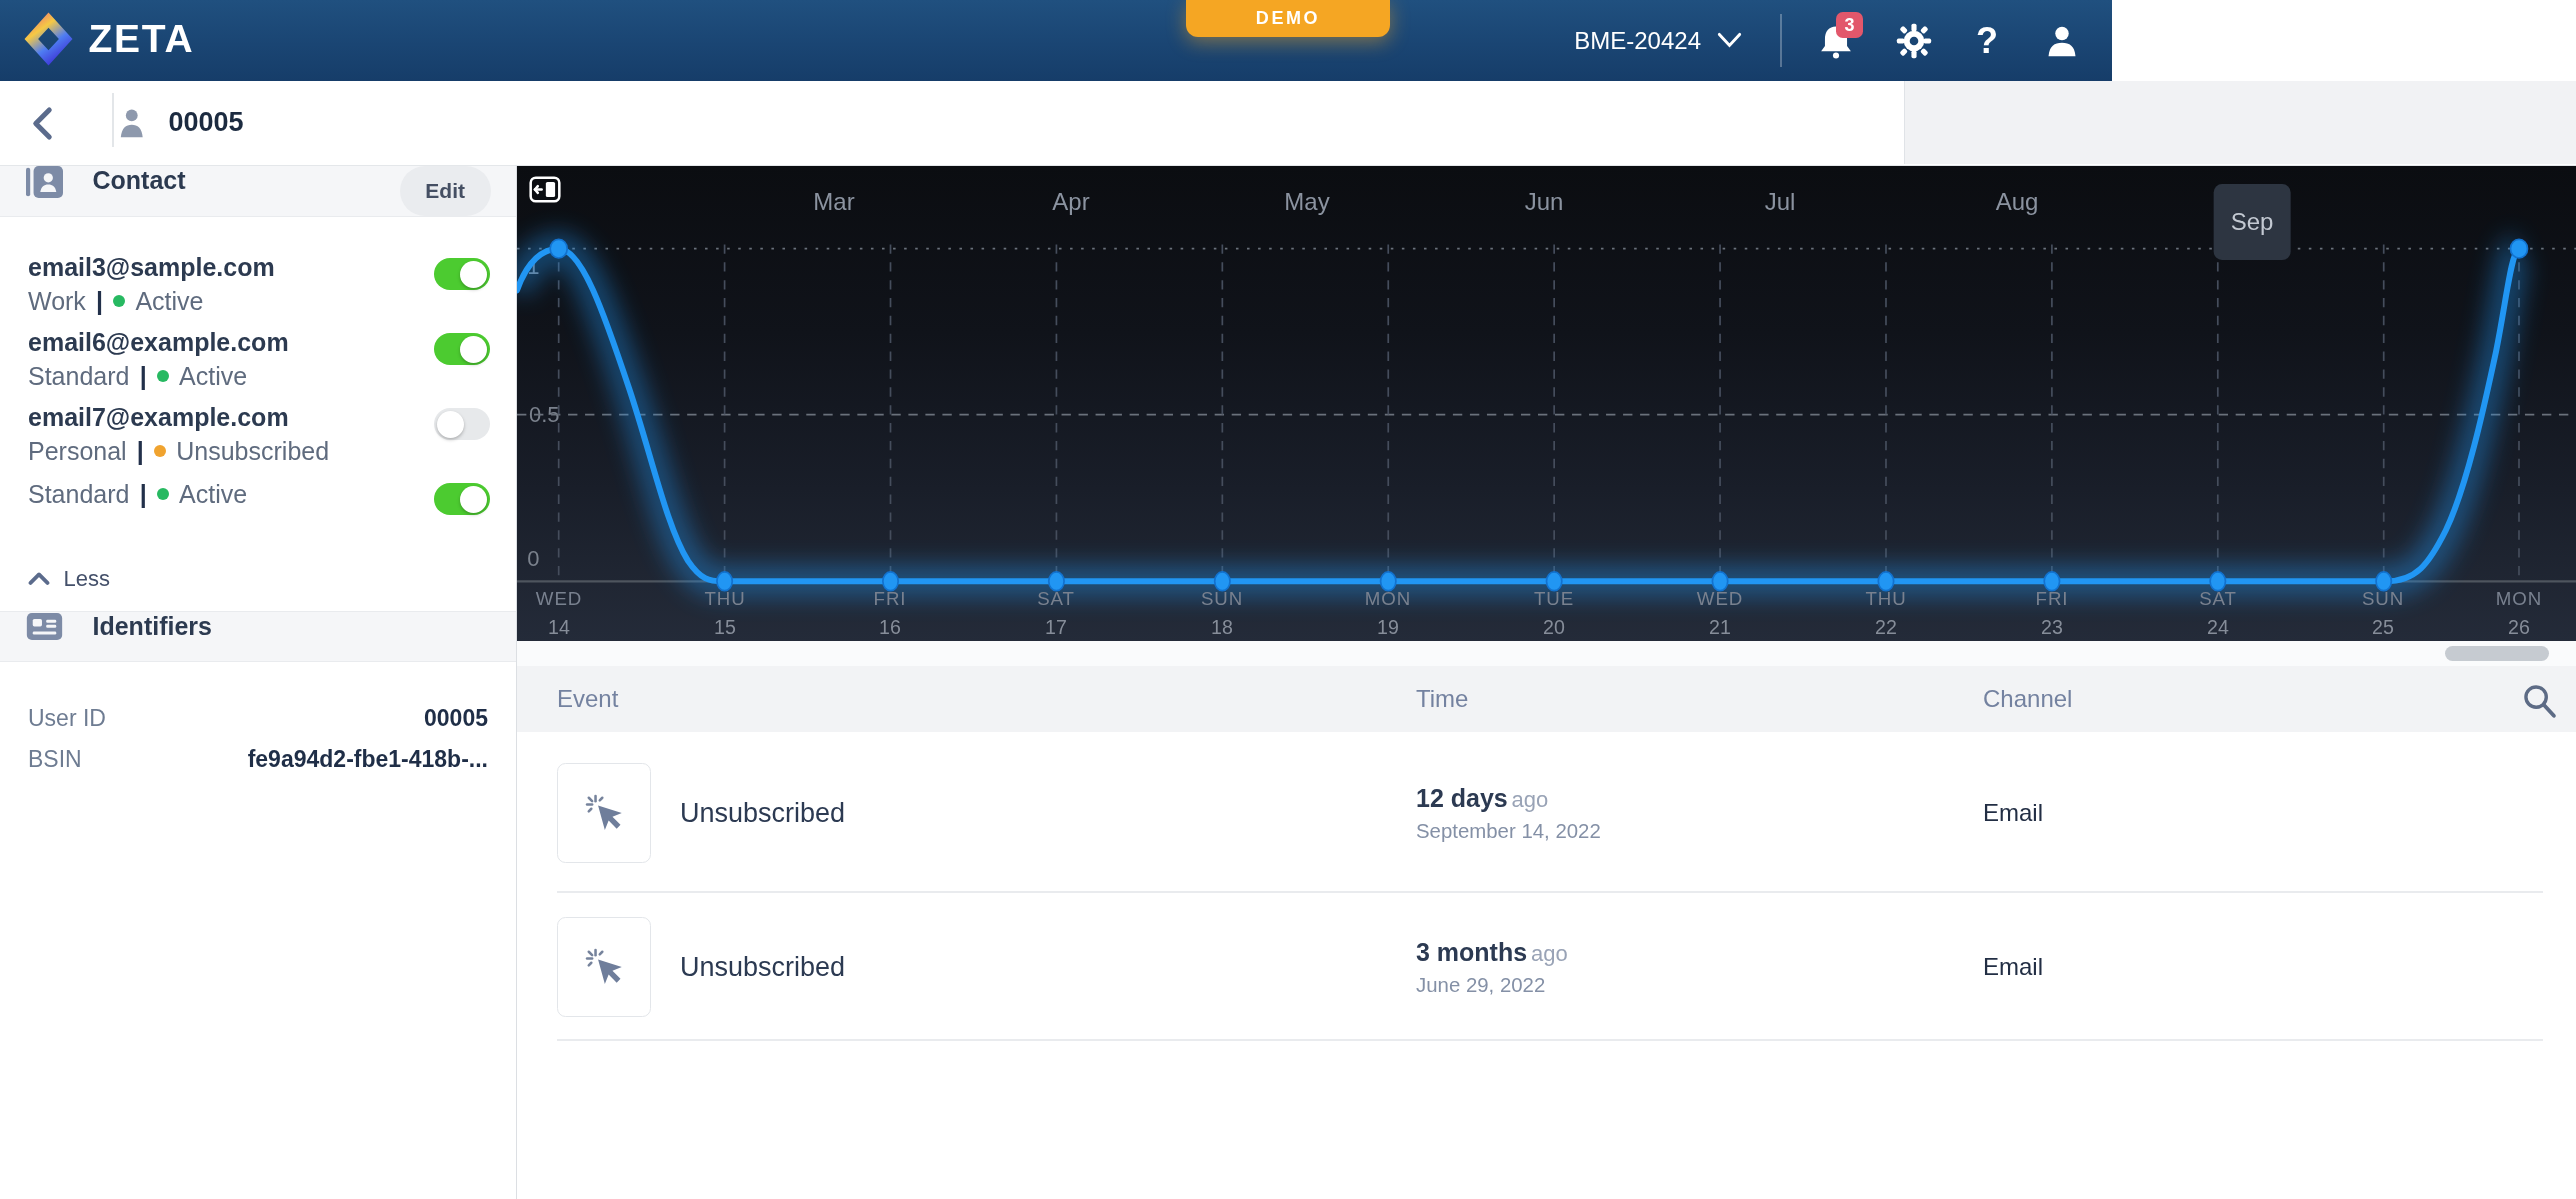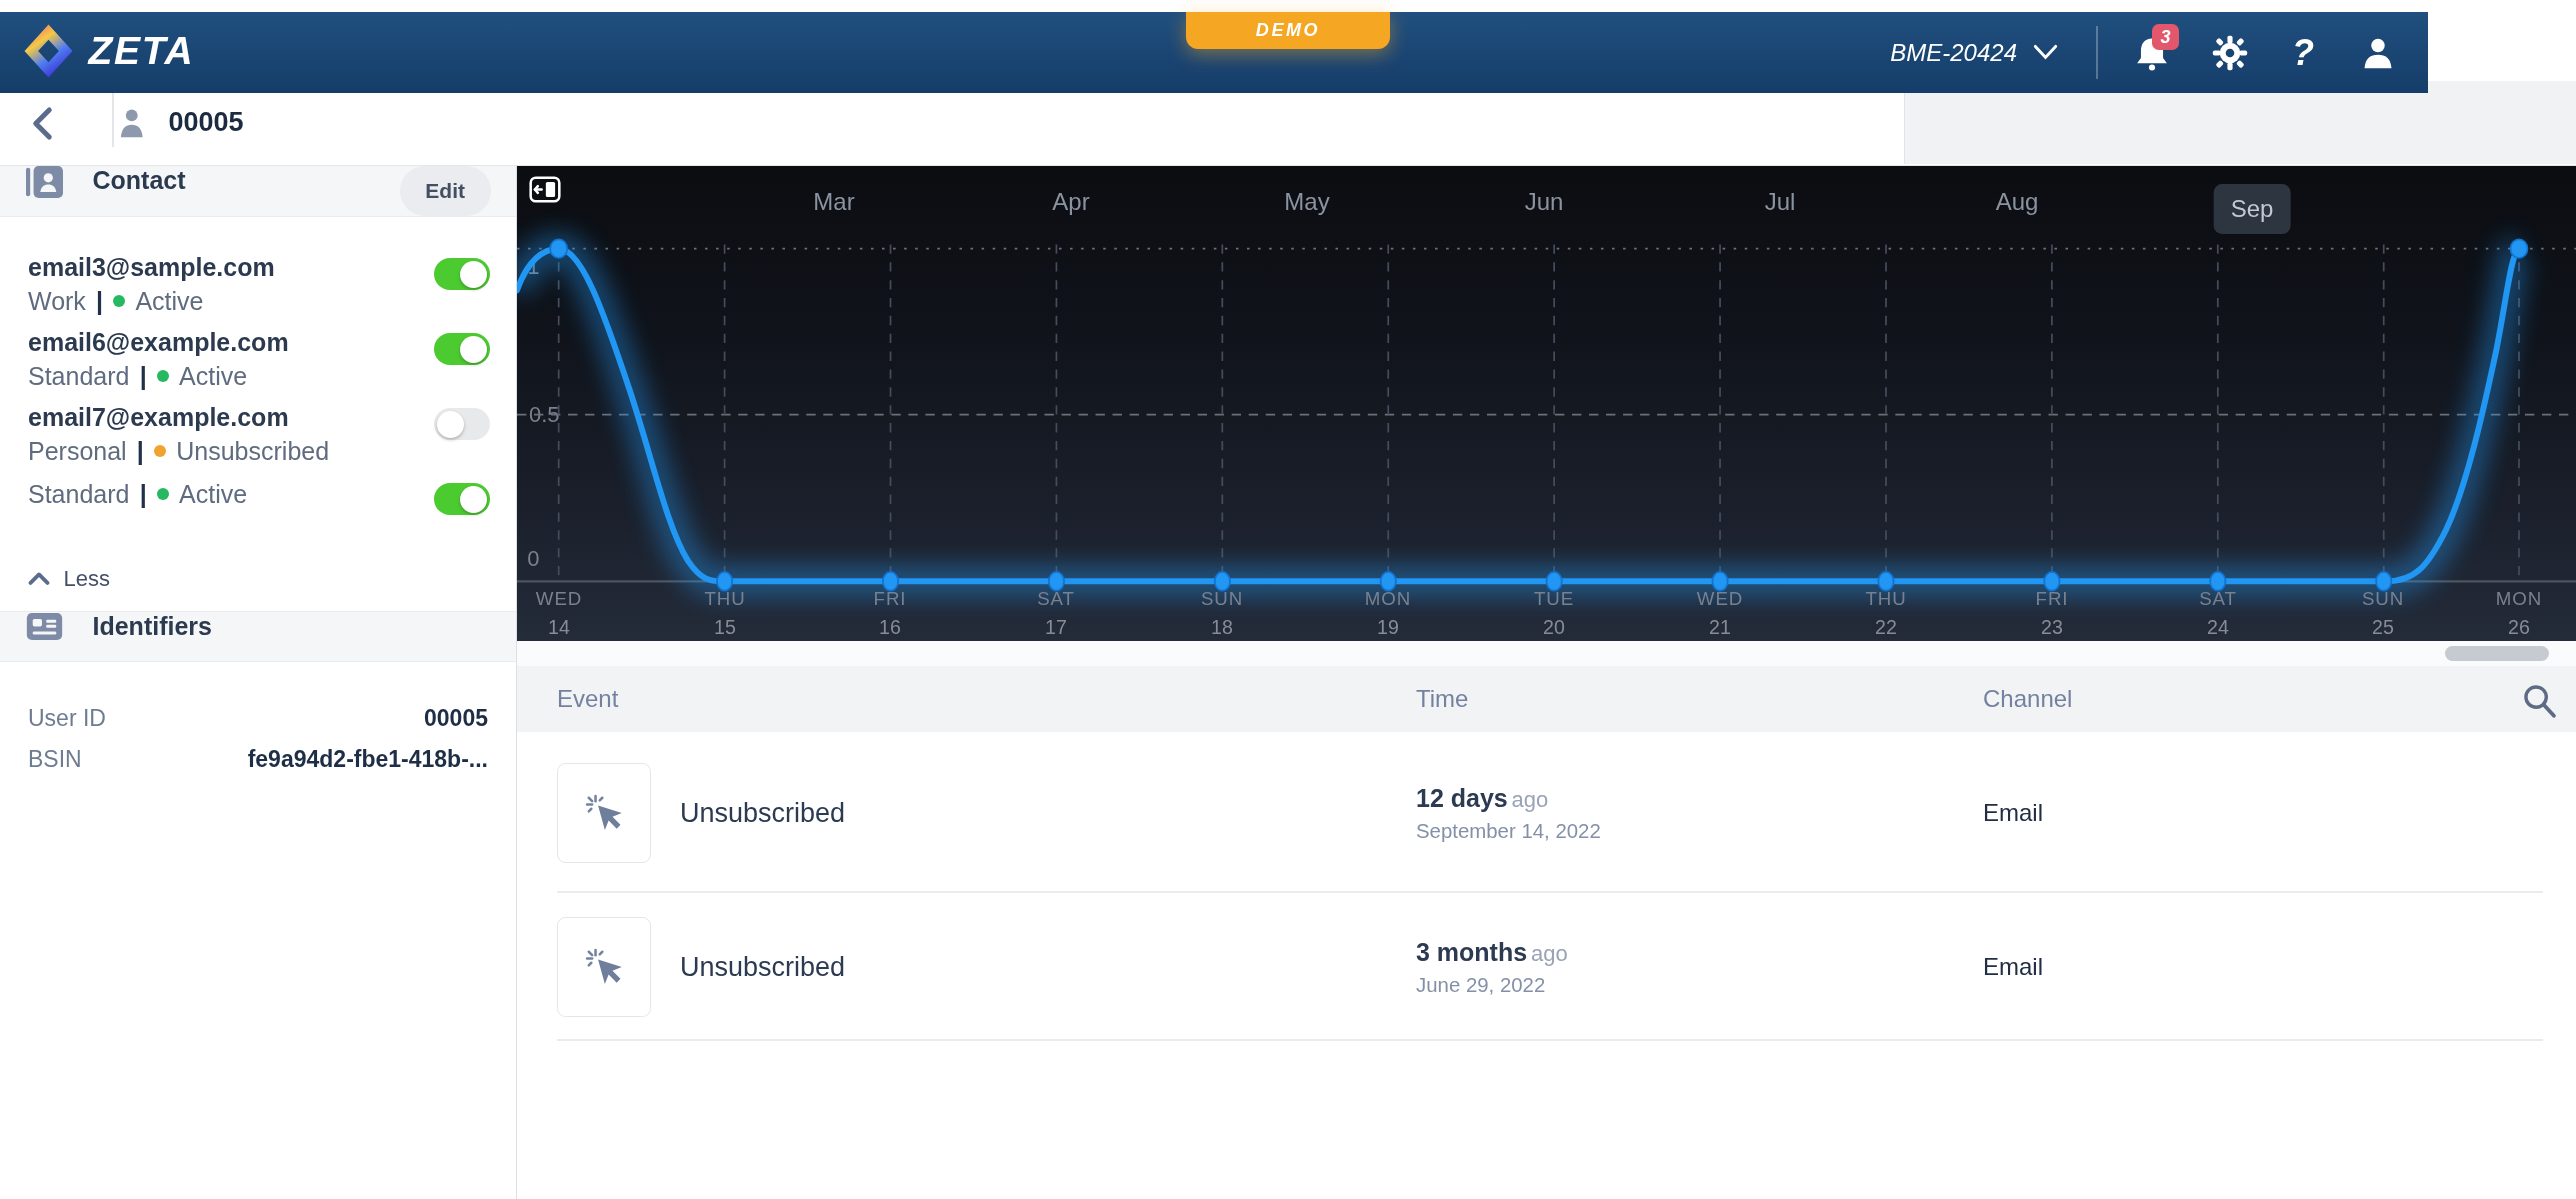--- a/index.html
+++ b/index.html
@@ -1,21 +1,21 @@
 <!DOCTYPE html>
 <html style="font-size:13.6px"><head>
 <meta charset="utf-8">
 <style>
   * { margin:0; padding:0; box-sizing:border-box; }
   html,body { width:2576px; height:1200px; font-family:"Liberation Sans", sans-serif; background:#fff; }
   #app { position:relative; width:2576px; height:1200px; overflow:hidden; background:#fff; }
 
   
-  .navbar { position:absolute; left:0; top:12px; width:2428px; height:81px;
-            background:linear-gradient(180deg,#20507f 0%,#1a4573 55%,#163d69 100%); z-index:30;font-style:italic; }
+  .navbar { position:absolute; left:0; top:0; width:2112px; height:81px;
+            background:linear-gradient(180deg,#20507f 0%,#1a4573 55%,#163d69 100%); z-index:30; }
   .logo { position:absolute; left:22px; top:11px; display:flex; align-items:center; gap:13.6px; }
   .logo-text { color:#fff; font-size:39px; font-weight:bold; letter-spacing:1.7px; }
   .demo-ribbon { position:absolute; left:1186px; top:0; width:204px; height:37px; background:#f5a623;
                  border-radius:0 0 12px 12px; display:flex; align-items:center; justify-content:center;
                  color:#fff; font-size:18px; font-weight:bold; letter-spacing:2.6px;
                  box-shadow:0 5.1px 18.7px rgba(245,166,35,.45); }
   .nav-right { position:absolute; right:34px; top:0; height:81px; display:flex; align-items:center; }
   .account { display:flex; align-items:center; gap:15.3px; color:#fff; font-size:24px; }
   .nav-sep { width:1.7px; height:53px; background:rgba(255,255,255,.28); margin:0 37px; }
   .nav-ico { position:relative; display:flex; align-items:center; justify-content:center; }
@@ -67,21 +67,21 @@
   
   .main { position:absolute; left:517px; top:166px; width:2059px; height:1034px; background:#fff; }
   .chart { position:absolute; left:0; top:0; width:2059px; height:475px; overflow:hidden;
            background:linear-gradient(180deg,#0b0d11 0%,#10131a 35%,#191e29 68%,#242b39 100%); }
   .chart svg.plot { position:absolute; left:0; top:0; z-index:2; }
   .ylabels, .chart-months, .chart-days { position:absolute; inset:0; pointer-events:none; }
   .ylabels { z-index:1; } .chart-months { z-index:3; } .chart-days { z-index:3; }
   .ylab { position:absolute; font-size:22px; color:#7b828d; }
   .month-label { position:absolute; transform:translateX(-50%); font-size:24px; color:#8b93a0; top:22px; }
   .month-pill { position:absolute; transform:translateX(-50%); top:18px; background:#2d3541; border-radius:8.5px;
-                padding:11px 17px; font-size:24px; color:#c3c9d2; }
+                padding:24px 17px; font-size:24px; color:#c3c9d2; }
   .day-tick { position:absolute; width:82px; transform:translateX(-50%); text-align:center; top:422px; }
   .day-name { font-size:18.7px; color:#79818f; letter-spacing:0.9px; }
   .day-date { font-size:19.6px; color:#868d99; margin-top:6px; }
   .collapse-btn { position:absolute; left:12px; top:10.2px; z-index:4; cursor:pointer; }
 
   .scroll-strip { position:absolute; left:0; top:475px; width:2059px; height:25.5px; background:#fafbfc;
                   border-bottom:1.7px solid #e4e6e8; }
   .scroll-thumb { position:absolute; right:27px; top:5.1px; width:104px; height:14.5px; border-radius:7.7px; background:#c6cbd1; cursor:pointer; }
 
   

